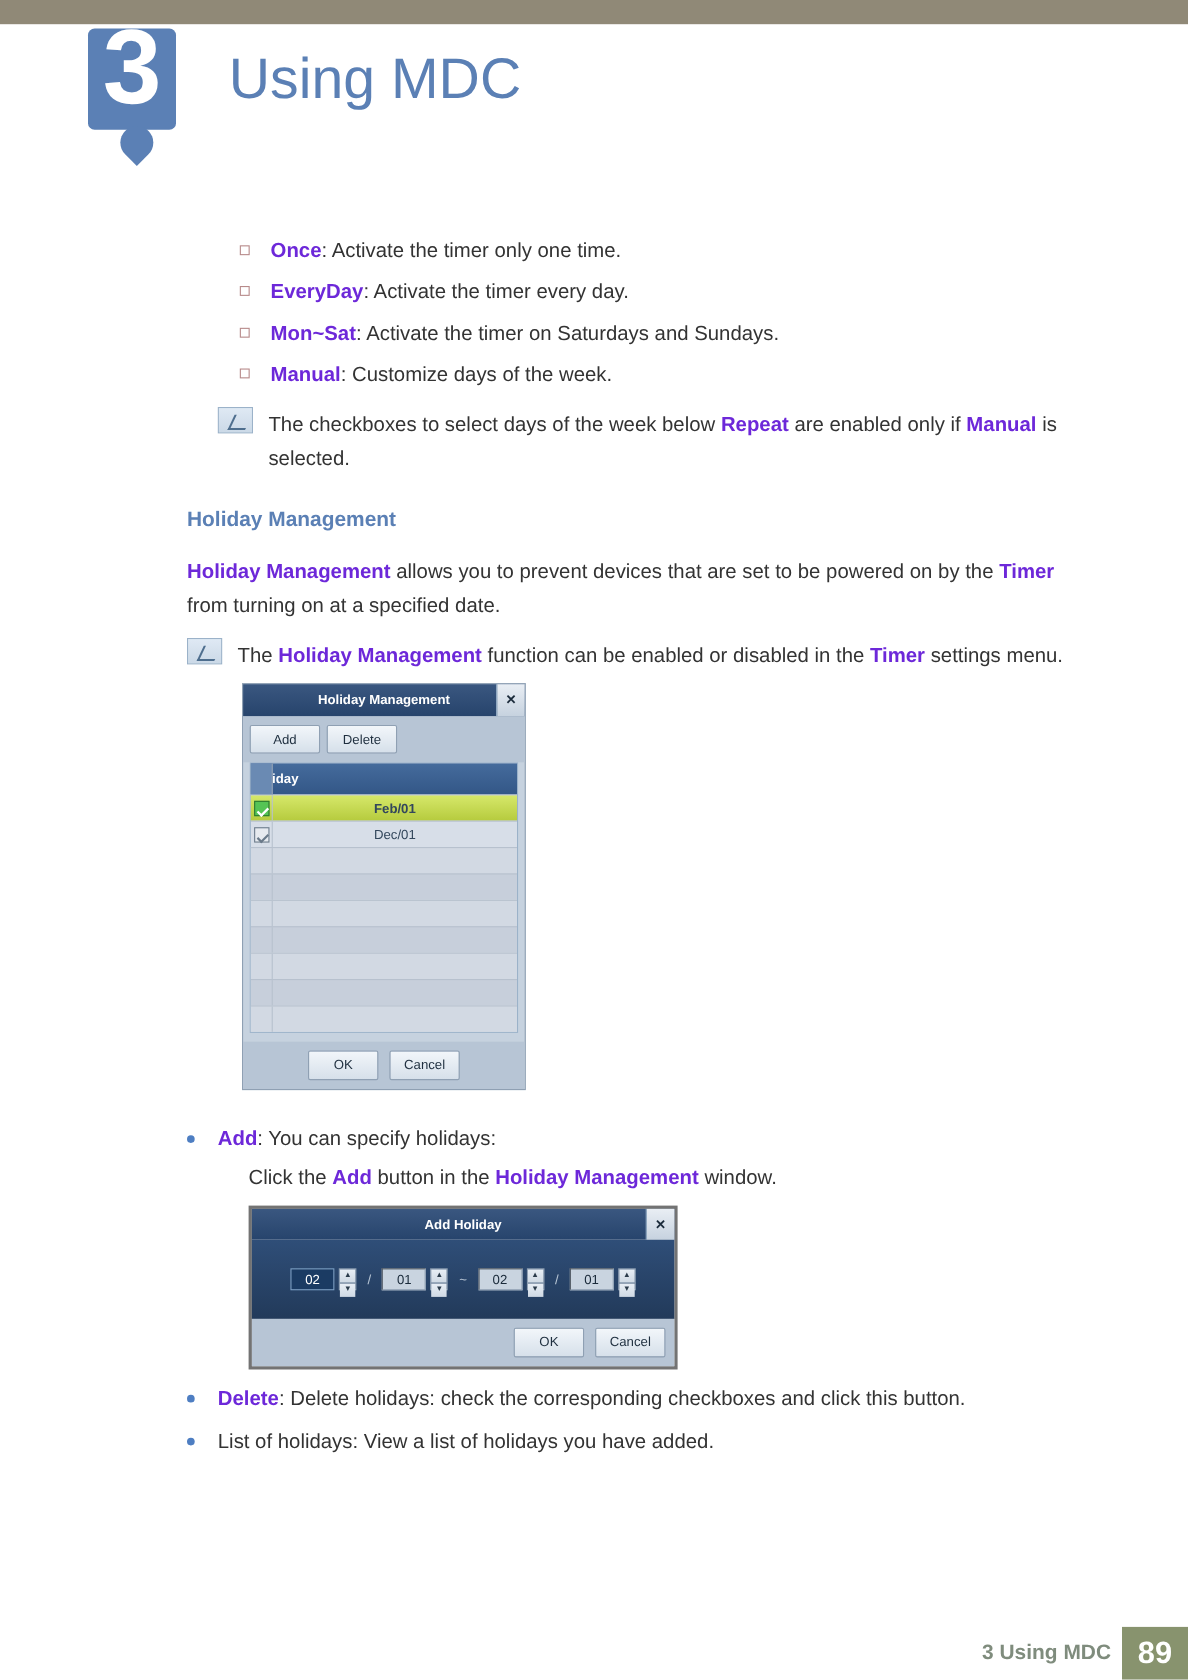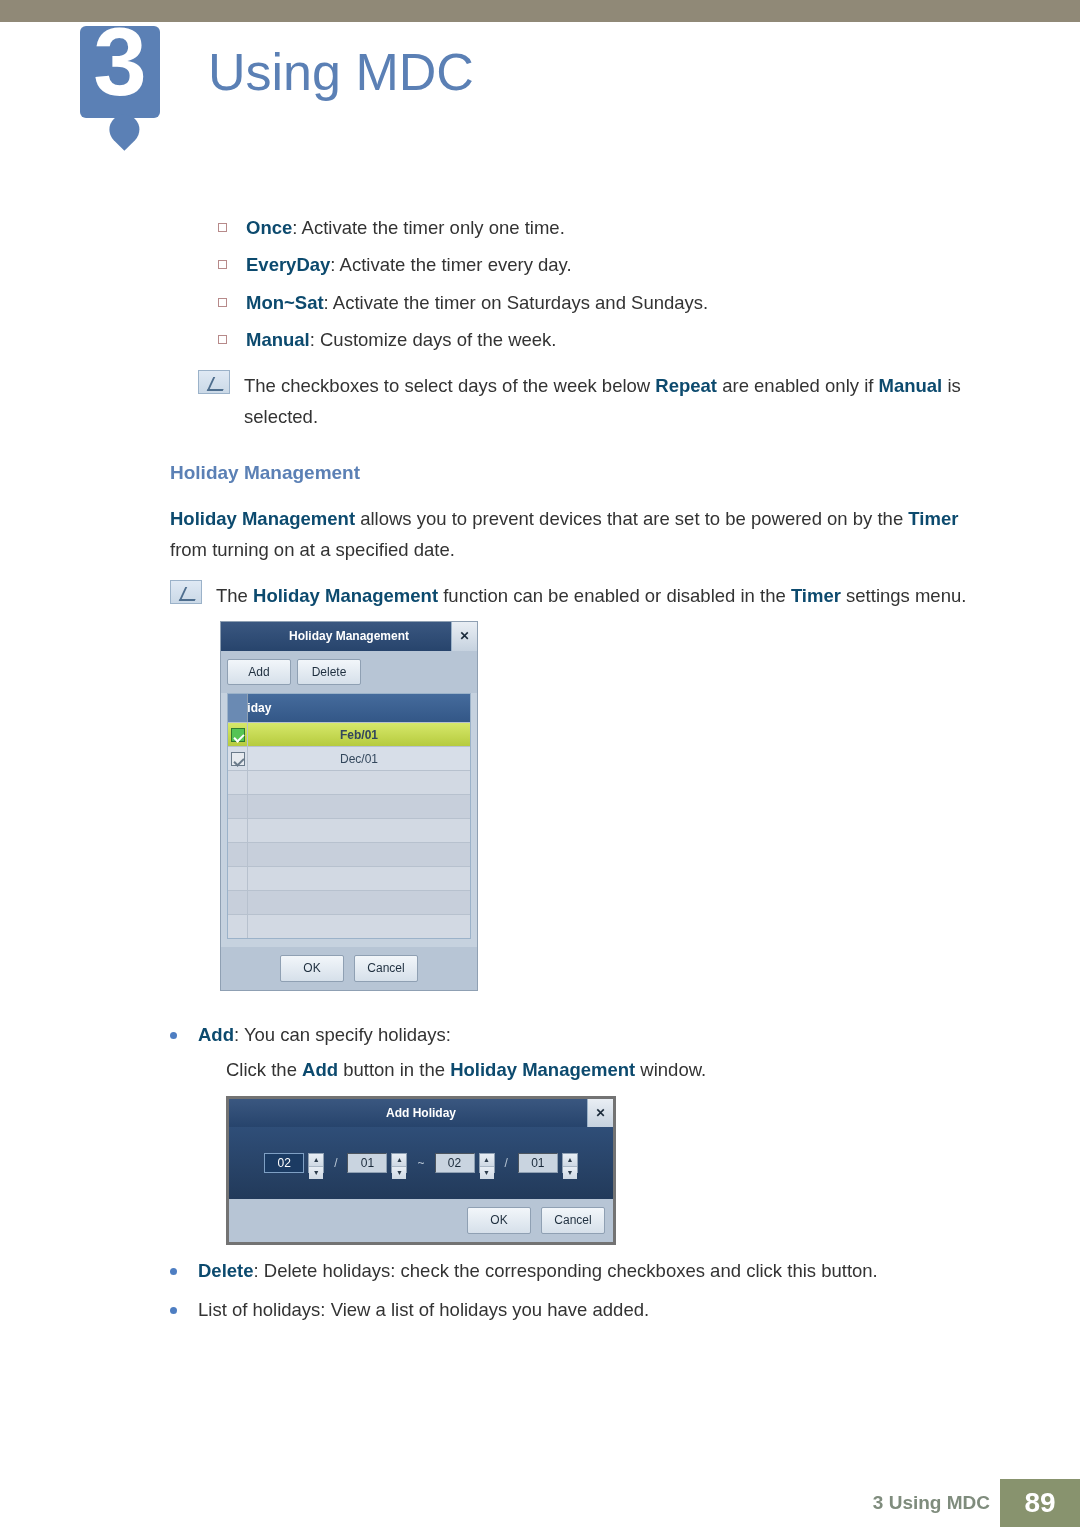--- a/index.html
+++ b/index.html
@@ -86,21 +86,21 @@
   .note-icon::after {
     content: ""; position: absolute; right: 3px; bottom: 2px;
     width: 14px; height: 12px;
     border-left: 2px solid #4e6e8e;
     border-bottom: 2px solid #4e6e8e;
     transform: skewX(-25deg);
   }
   .note-text { flex: 1; }
   .section-h { color: #5b80b5; margin-top: 24px; margin-bottom: 14px; font-weight: bold; font-size: 19px; }
   .para { margin-bottom: 8px; }
-  b { font-weight: bold; color: #0c4a6e; }
+  b { font-weight: bold; color: #6d28d9; }
 
   
   .dlg-wrap { margin: 10px 0 10px 50px; }
   .hm-dialog {
     width: 258px;
     border: 1px solid #8fa0b3;
     background: #c6d2df;
     font-size: 12px;
   }
   .hm-title {
@@ -195,21 +195,21 @@
   .subline { margin-left: 28px; margin-top:4px; }
 
   
   .page-footer {
     position: absolute; bottom: 0; left: 12px; right: 0;
     height: 48px; display:flex; align-items:center; justify-content:flex-end;
     padding-right: 0;
   }
   .footer-label { color:#7f8c7d; font-weight:bold; font-size:19px; margin-right:10px; }
   .page-num {
-    width: 80px; height: 48px; background:#88936e;
+    width: 60px; height: 48px; background:#88936e;
     color:#fff; font-weight:bold; font-size:28px;
     display:flex; align-items:center; justify-content:center;
   }
 </style>
 </head>
 <body>
 
 <div class="top-bar"></div>
 
 <div class="chapter-header">

